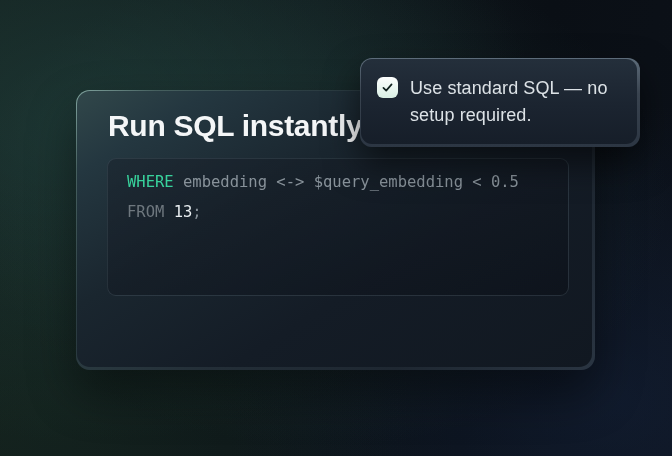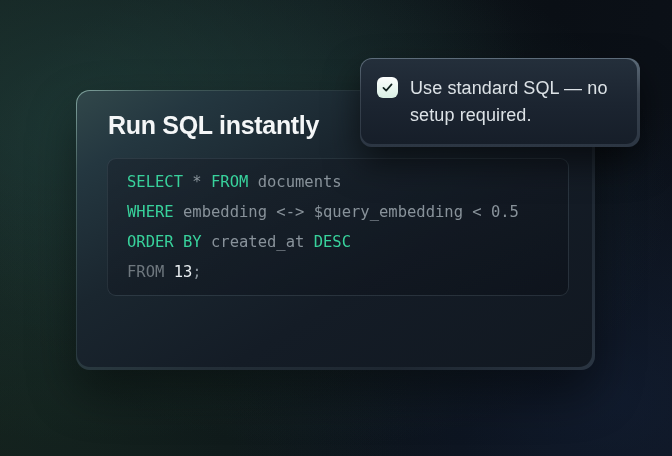--- a/index.html
+++ b/index.html
@@ -31,21 +31,21 @@
     width:515px;height:276px;
     border-radius:13px;
     background:linear-gradient(148deg,
       #31474a 0%, #243740 14%, #1a262f 36%,
       #141c26 62%, #111821 100%);
     box-sizing:border-box;
     padding:19px 30px 0 31px;
   }
   .card-title{
     margin:0;
-    font-size:25px;line-height:31px;
+    font-size:30px;line-height:31px;
     font-weight:700;letter-spacing:-0.3px;
     color:var(--c-card-title);
   }
   .card-subtitle{
     margin:21px 0 0 0;
     font-size:17px;line-height:20px;
     font-weight:400;
     color:var(--c-card-subtitle);
   }
   .code-block{
@@ -103,23 +103,21 @@
 </style>
 </head>
 <body>
 
 <div class="stage">
 
   <div class="card-wrap">
     <div class="card">
       <h1 class="card-title">Run SQL instantly</h1>
       <div class="code-block">
-          <div class="code-line"><span class="tok-keyword">SELECT</span><span class="tok-plain"> * </span><span class="tok-keyword">FROM</span><span class="tok-plain"> documents</span></div>
           <div class="code-line"><span class="tok-keyword">WHERE</span><span class="tok-plain"> embedding &lt;-&gt; $query_embedding &lt; 0.5</span></div>
-          <div class="code-line"><span class="tok-keyword">ORDER BY</span><span class="tok-plain"> created_at </span><span class="tok-keyword">DESC</span></div>
           <div class="code-line"><span class="tok-dim">FROM</span><span class="tok-bright"> 13</span><span class="tok-plain">;</span></div>
         </div>
     </div>
   </div>
 
   <div class="tooltip-wrap">
     <div class="tooltip">
       <div class="checkbox">
         <span>
           <svg width="13" height="13" viewBox="0 0 14 14">

